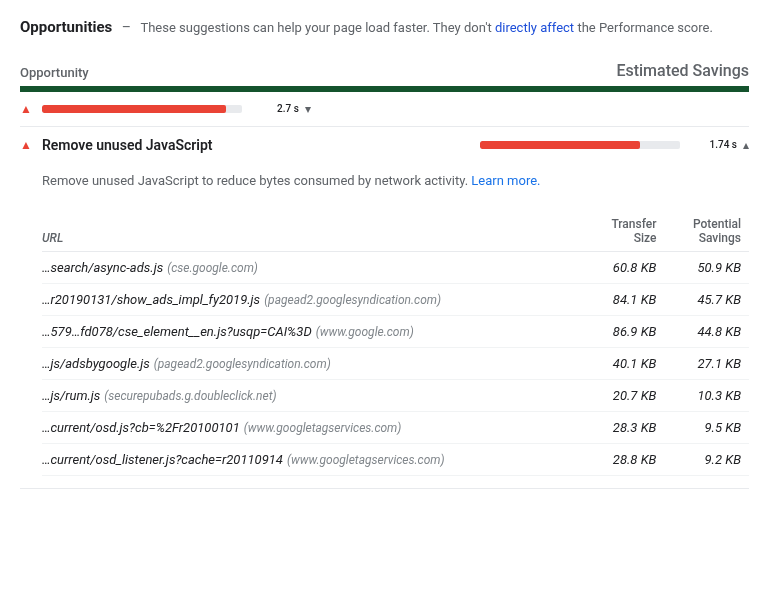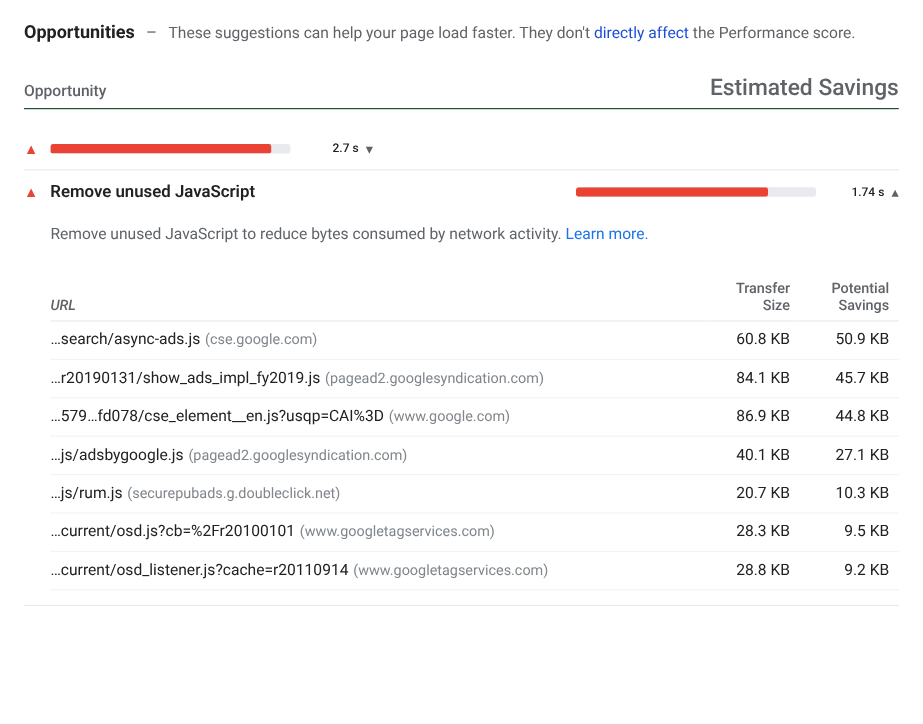--- a/index.html
+++ b/index.html
@@ -30,31 +30,31 @@
     }
     .header-link {
       color: #1d4ed8;
       text-decoration: none;
     }
     .column-headers {
       display: flex;
       justify-content: space-between;
       align-items: flex-end;
       padding: 6px 0;
-      border-bottom: 1px solid #14532d;
-      margin-bottom: 16px;
+      border-bottom: 6px solid #14532d;
+      margin-bottom: 0;
       gap: 11px;
     }
     .col-opportunity {
       font-size: 13px;
       color: #5f6368;
       font-weight: 500;
     }
     .col-savings {
-      font-size: 19px;
+      font-size: 16px;
       color: #5f6368;
       font-weight: 500;
       text-align: right;
     }
     .opportunity-row {
       border-bottom: 1px solid #e8eaed;
     }
     .opportunity-main {
       display: flex;
       align-items: center;
@@ -131,20 +131,21 @@
       padding-left: 0;
       font-style: italic;
     }
     .url-table td {
       font-size: 13px;
       color: #202124;
       padding: 8px 8px;
       text-align: right;
       border-bottom: 1px solid #f1f3f4;
       vertical-align: middle;
+      font-style: italic;
     }
     .url-table td:first-child {
       text-align: left;
       padding-left: 0;
     }
     .url-main {
       color: #202124;
       font-size: 13px;
     }
     .url-domain {

